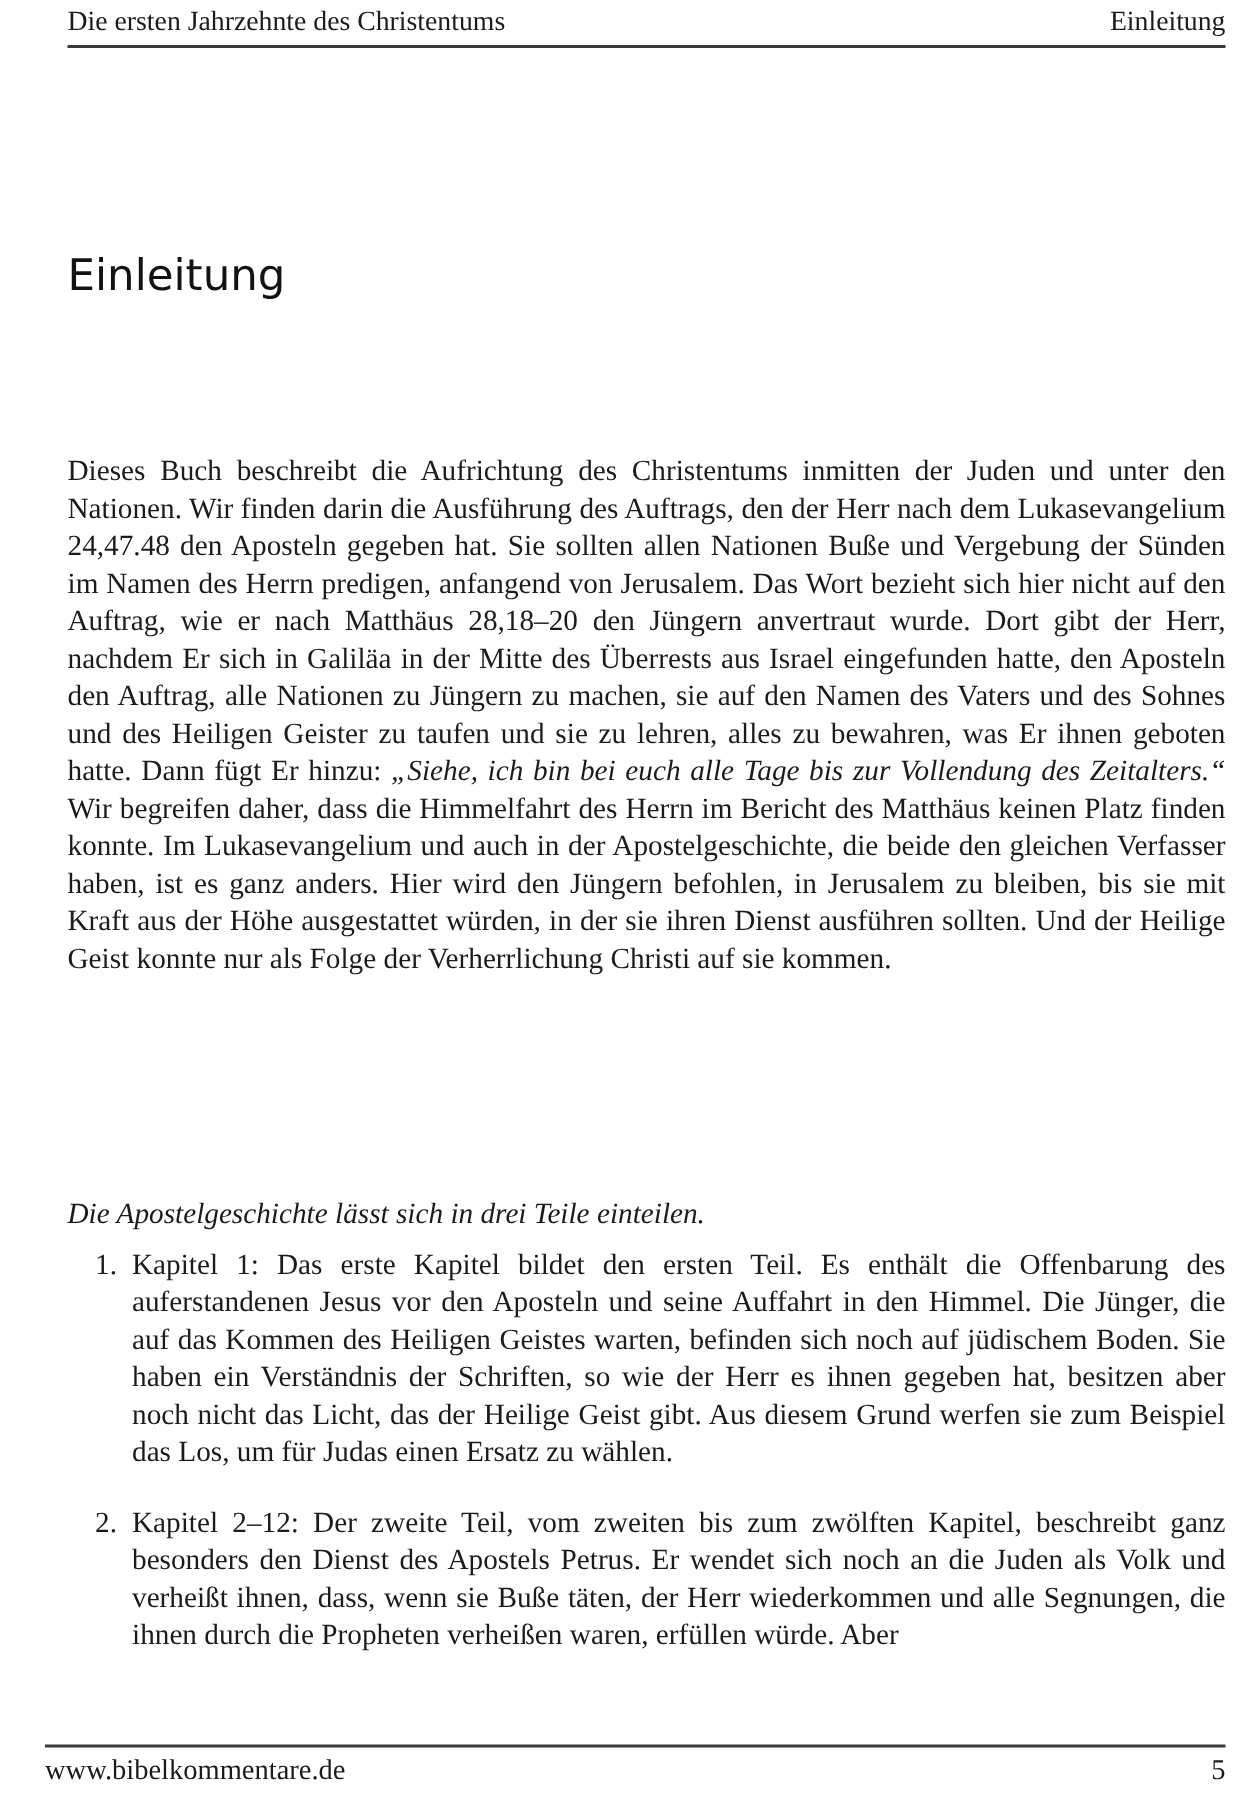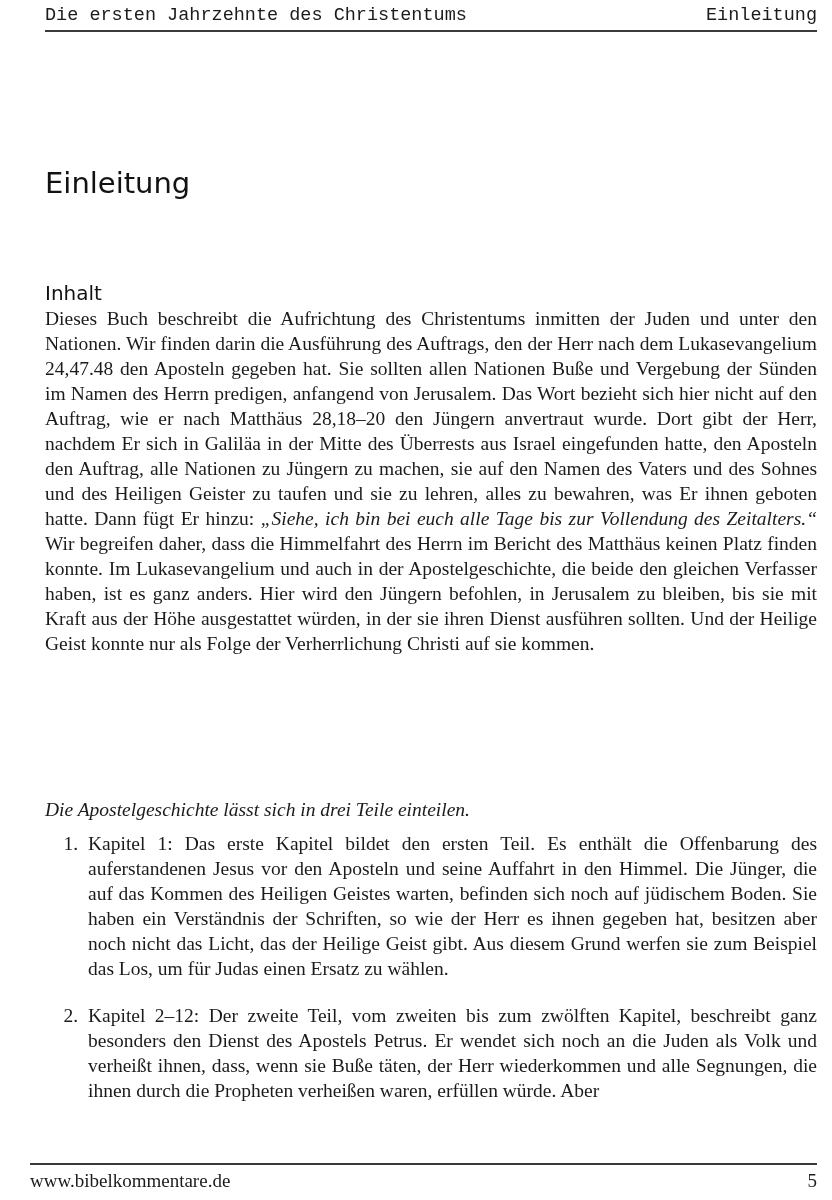--- a/index.html
+++ b/index.html
@@ -16,21 +16,20 @@
   .page-header {
     position: absolute;
     left: 45px; right: 15px; top: 5px;
     display: flex;
     justify-content: space-between;
     align-items: baseline;
     font-size: 18.5px;
     line-height: 21px;
     border-bottom: 2px solid #3a3a3a;
     padding-bottom: 4px;
-    font-family: Liberation Mono, monospace;
   }
   
   .doc-title {
     position: absolute;
     left: 45px; right: 15px; top: 166px;
     margin: 0;
     font-family: "DejaVu Sans", "Liberation Sans", sans-serif;
     font-weight: 500;
     font-size: 29px;
     line-height: 34px;
@@ -41,21 +40,21 @@
   .section-einteilung { top: 784px; }
   .section-heading {
     margin: 0;
     font-family: "DejaVu Sans", "Liberation Sans", sans-serif;
     font-weight: 500;
     font-size: 20px;
     line-height: 24px;
     color: #121212;
   }
   .body-text {
-    margin: 1px 0 0 0;
+    margin: 21px 0 0 0;
     font-size: 19.5px;
     line-height: 25px;
     text-align: justify;
     color: #1b1b1b;
   }
   .quote { font-style: italic; }
   .intro-text {
     margin: 13px 0 0 0;
     font-size: 19.5px;
     line-height: 25px;
@@ -97,21 +96,20 @@
 <div class="page">
 
   <header class="page-header">
     <span>Die ersten Jahrzehnte des Christentums</span>
     <span>Einleitung</span>
   </header>
 
   <h1 class="doc-title">Einleitung</h1>
 
   <section class="section section-inhalt">
-    <h2 class="section-heading">Inhalt</h2>
     <p class="body-text"><span>Dieses Buch beschreibt die Aufrichtung des Christentums inmitten der Juden und unter den Nationen. Wir finden darin die Ausführung des Auftrags, den der Herr nach dem Lukasevangelium 24,47.48 den Aposteln gegeben hat. Sie sollten allen Nationen Buße und Vergebung der Sünden im Namen des Herrn predigen, anfangend von Jerusalem. Das Wort bezieht sich hier nicht auf den Auftrag, wie er nach Matthäus 28,18–20 den Jüngern anvertraut wurde. Dort gibt der Herr, nachdem Er sich in Galiläa in der Mitte des Überrests aus Israel eingefunden hatte, den Aposteln den Auftrag, alle Nationen zu Jüngern zu machen, sie auf den Namen des Vaters und des Sohnes und des Heiligen Geister zu taufen und sie zu lehren, alles zu bewahren, was Er ihnen geboten hatte. Dann fügt Er hinzu: </span><em class="quote">„Siehe, ich bin bei euch alle Tage bis zur Vollendung des Zeitalters.“</em><span> Wir begreifen daher, dass die Himmelfahrt des Herrn im Bericht des Matthäus keinen Platz finden konnte. Im Lukasevangelium und auch in der Apostelgeschichte, die beide den gleichen Verfasser haben, ist es ganz anders. Hier wird den Jüngern befohlen, in Jerusalem zu bleiben, bis sie mit Kraft aus der Höhe ausgestattet würden, in der sie ihren Dienst ausführen sollten. Und der Heilige Geist konnte nur als Folge der Verherrlichung Christi auf sie kommen.</span></p>
   </section>
 
   <section class="section section-einteilung">
     <p class="intro-text">Die Apostelgeschichte lässt sich in drei Teile einteilen.</p>
 
     <div class="num-list">
       <div class="list-item">
         <span class="item-number">1.</span>
         <p class="item-text">Kapitel 1: Das erste Kapitel bildet den ersten Teil. Es enthält die Offenbarung des auferstandenen Jesus vor den Aposteln und seine Auffahrt in den Himmel. Die Jünger, die auf das Kommen des Heiligen Geistes warten, befinden sich noch auf jüdischem Boden. Sie haben ein Verständnis der Schriften, so wie der Herr es ihnen gegeben hat, besitzen aber noch nicht das Licht, das der Heilige Geist gibt. Aus diesem Grund werfen sie zum Beispiel das Los, um für Judas einen Ersatz zu wählen.</p>

